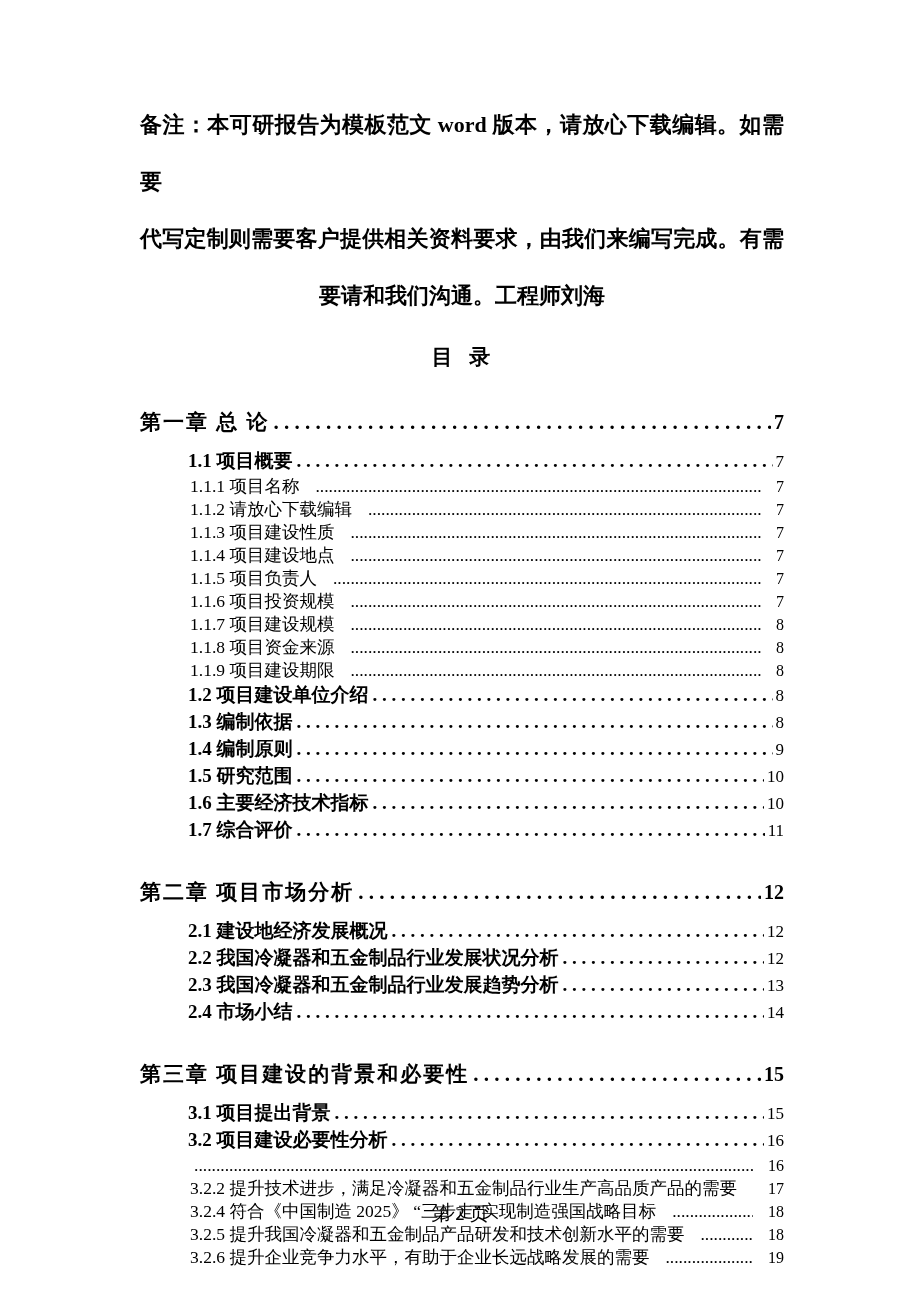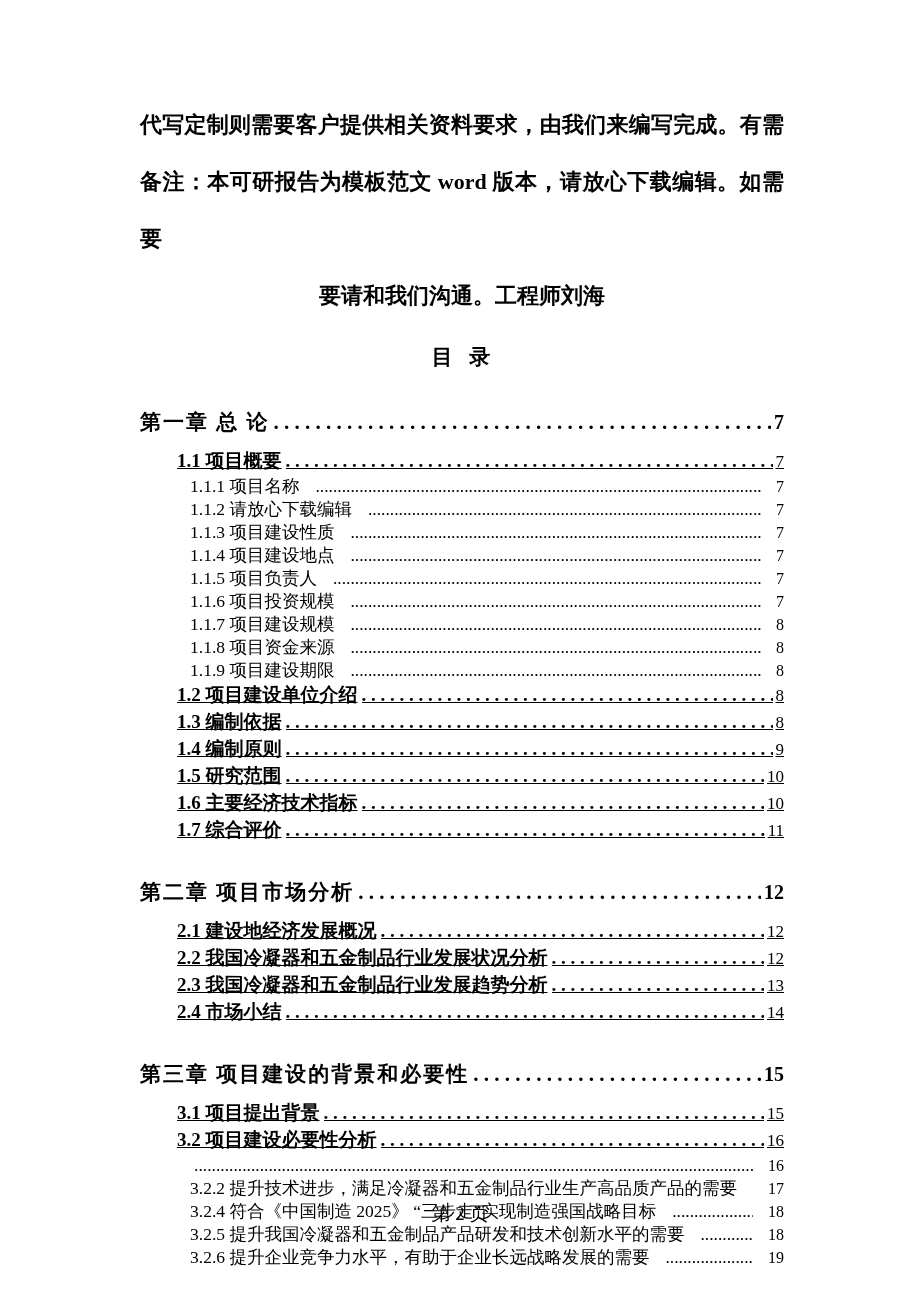--- a/index.html
+++ b/index.html
@@ -74,22 +74,21 @@
     margin-top: 34px;
     margin-bottom: 12px;
   }
   .row-ch .label { letter-spacing: 2px; }
   .row-ch .pnum  { font-size: 20px; font-weight: 700; }
   
   .row-l2 {
     font-size: 19px;
     font-weight: 700;
     line-height: 26px;
-    margin-left: 37px;
-    text-decoration: underline;
+    margin-left: 48px;
   }
   .row-l2 .pnum { font-size: 17px; font-weight: 400; }
   
   .row-l3 {
     font-size: 17.5px;
     font-weight: 400;
     line-height: 23px;
     margin-left: 50px;
     gap: 12px;
   }
@@ -113,22 +112,22 @@
     line-height: 18px;
     white-space: pre;
   }
 </style>
 </head>
 <body>
 
 <div class="page">
 
   <div class="note">
+    <div class="note-line">备注：本可研报告为模板范文 word 版本，请放心下载编辑。如需要</div>
     <div class="note-line">代写定制则需要客户提供相关资料要求，由我们来编写完成。有需</div>
-    <div class="note-line">备注：本可研报告为模板范文 word 版本，请放心下载编辑。如需要</div>
     <div class="note-line last">要请和我们沟通。工程师刘海</div>
   </div>
 
   <div class="toc-heading">目  录</div>
 
   <div class="toc">
       <div class="row row-ch">
         <span class="label">第一章 总 论</span>
         <span class="leader"></span>
         <span class="pnum">7</span>

